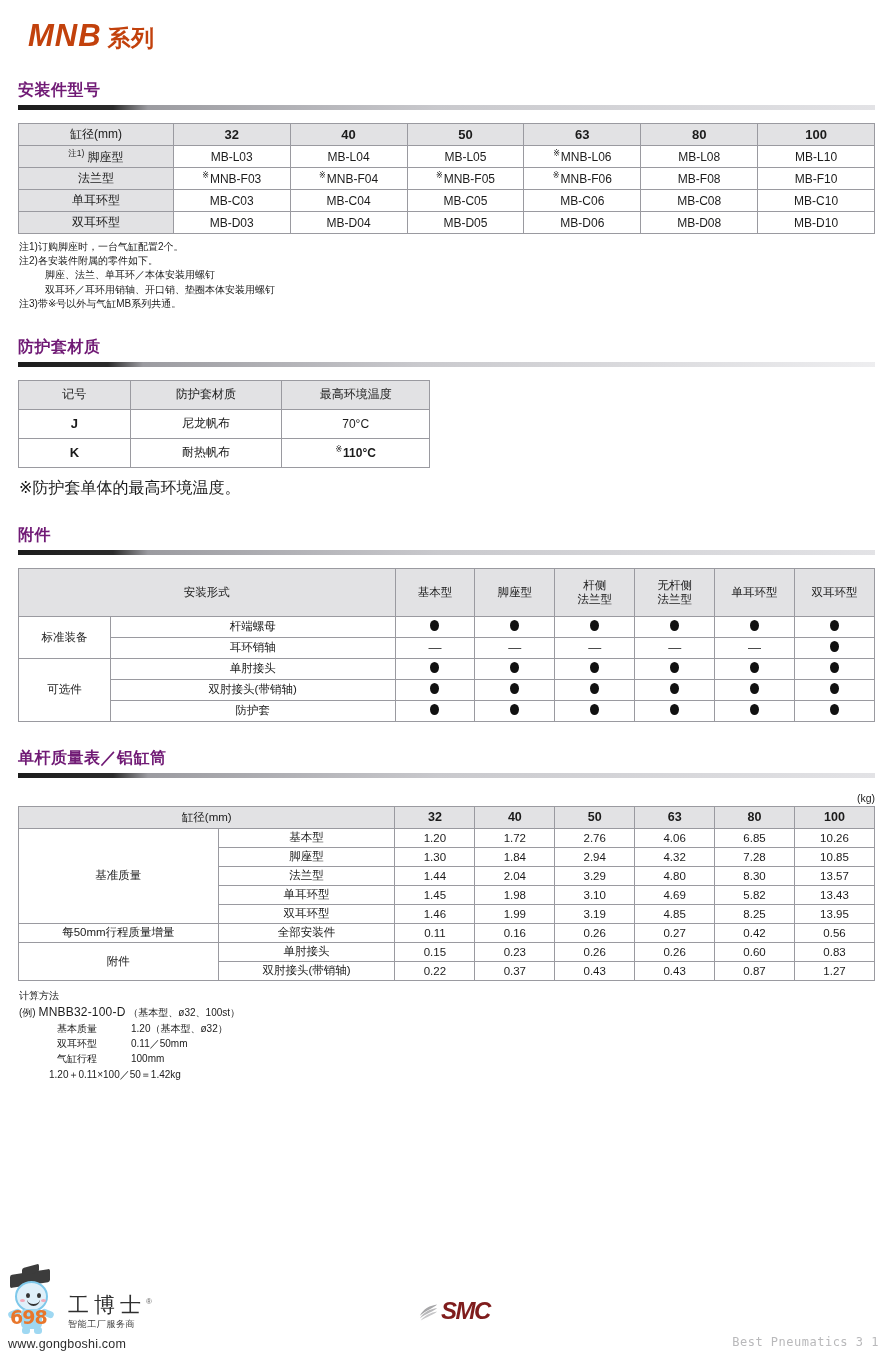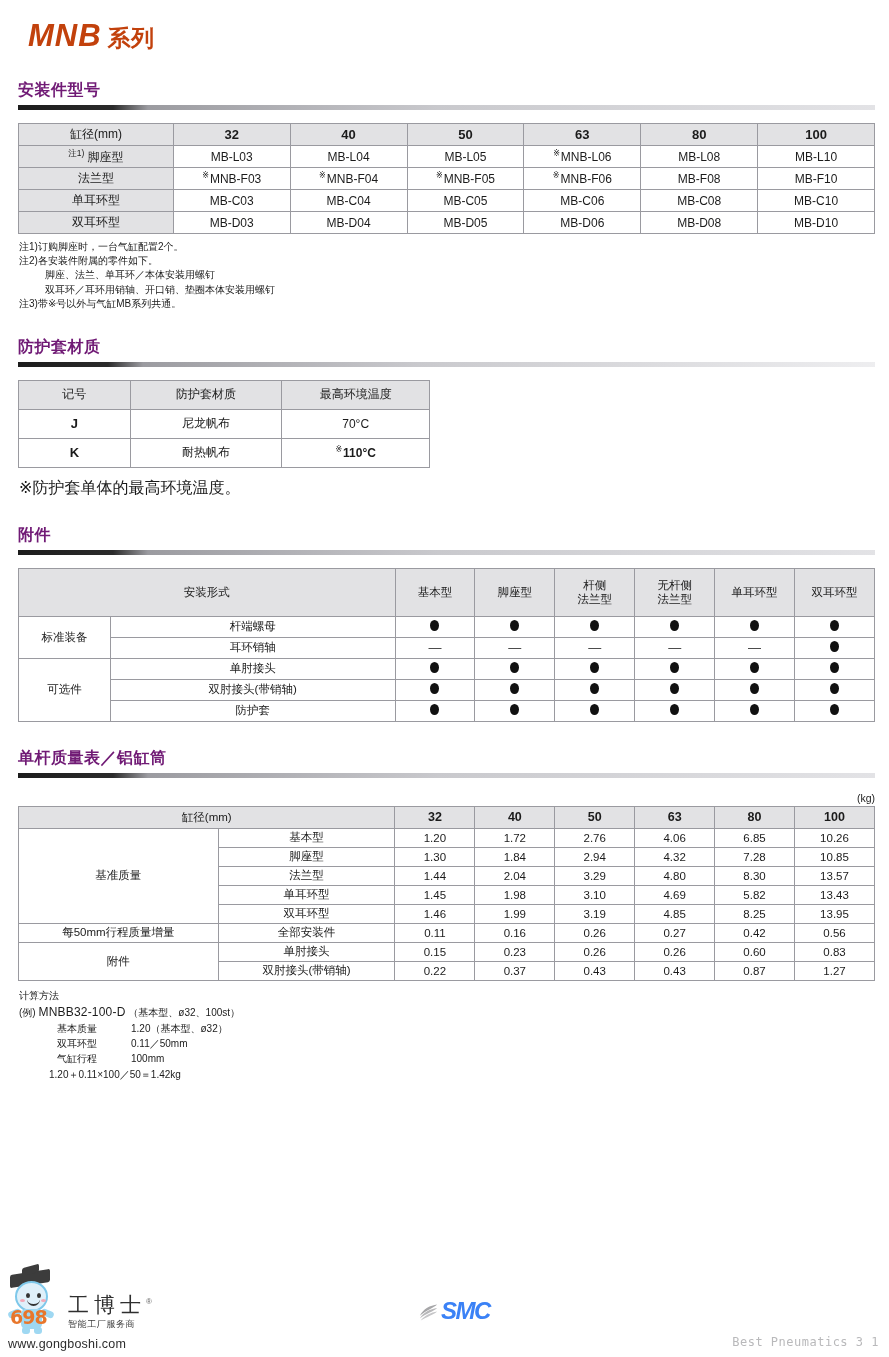--- a/index.html
+++ b/index.html
@@ -175,21 +175,21 @@
     letter-spacing: -1px; font-family: "DejaVu Sans", sans-serif;
   }
   .gbs-txt { padding-left: 4px; padding-bottom: 3px; }
   .gbs-cn { font-size: 21px; font-weight: normal; color: #2f2f2f; letter-spacing: 5px; line-height: 1; }
   .gbs-sub { font-size: 9px; color: #3a3a3a; letter-spacing: .6px; margin-top: 3px; }
   .gbs-url { font-size: 12.5px; color: #2d2d2d; margin-top: 3px; letter-spacing: .2px; }
   .reg-mark { font-size: 8px; color: #666; vertical-align: super; }
 
   .smc { position: absolute; left: 418px; bottom: 32px; display: flex; align-items: center; }
   .smc-swirl { width: 21px; height: 19px; margin-right: 2px; }
-  .smc-word { font-size: 24px; font-weight: bold; color: #3b82f6; letter-spacing: -1.5px; font-style: italic; }
+  .smc-word { font-size: 24px; font-weight: bold; color: #7f1d1d; letter-spacing: -1.5px; font-style: italic; }
   .bp { position: absolute; right: 10px; bottom: 8px; font-size: 12px; color: #b9b9bb; font-family: "DejaVu Sans Mono", monospace; letter-spacing: .5px; }
 </style>
 </head>
 <body>
 
 <div class="page">
 
   <div class="doc-title">
     <span class="mnb">MNB</span><span class="cn">系列</span>
   </div>

